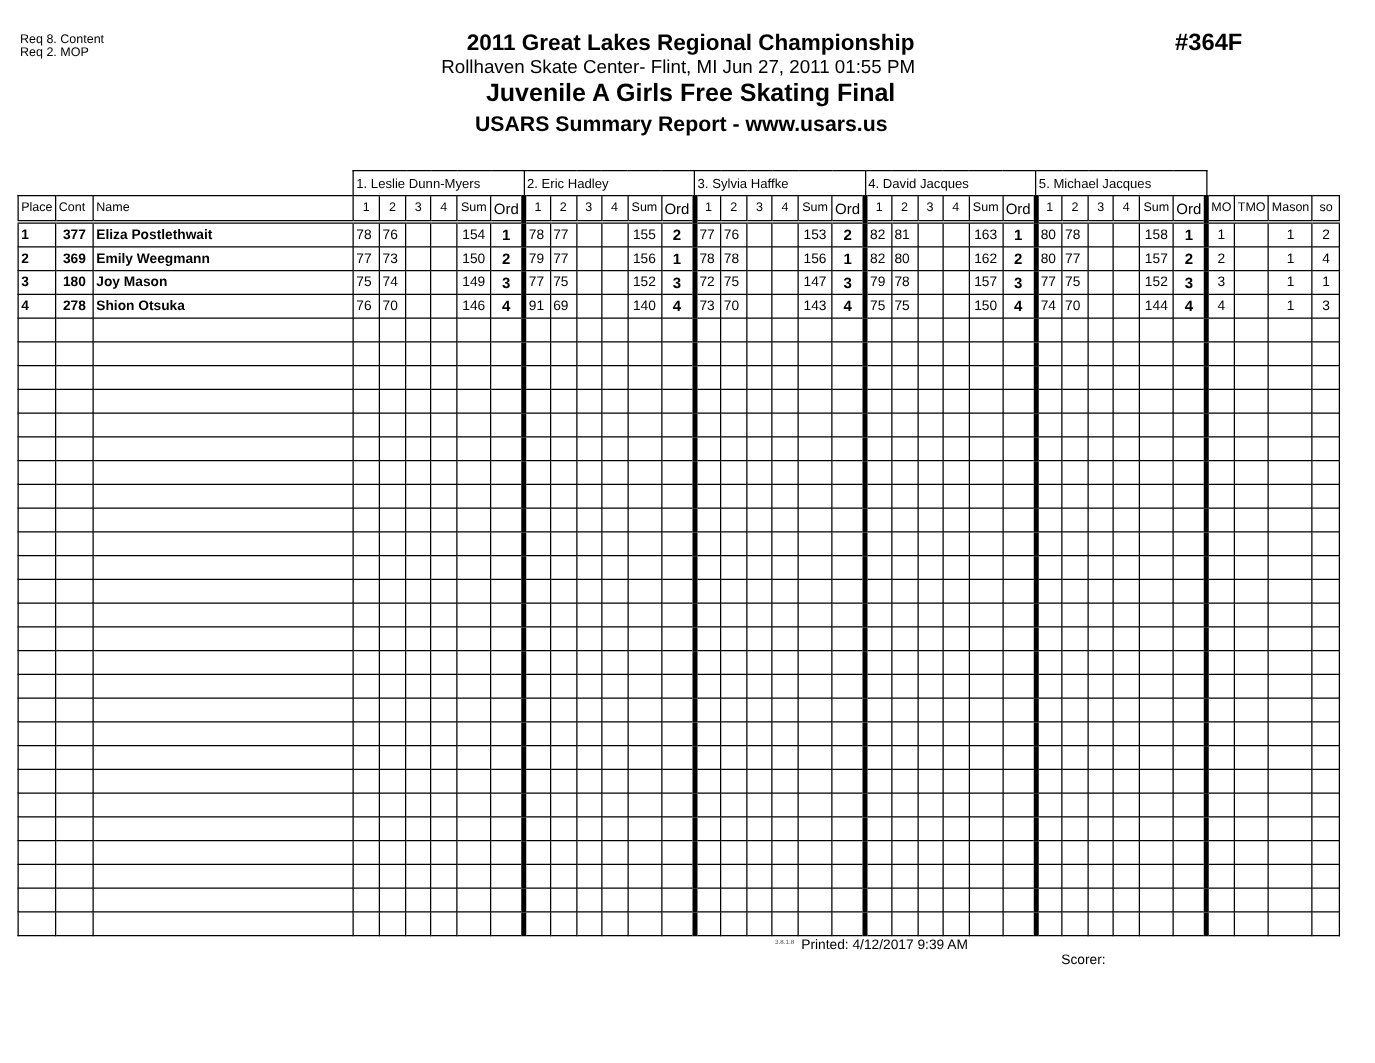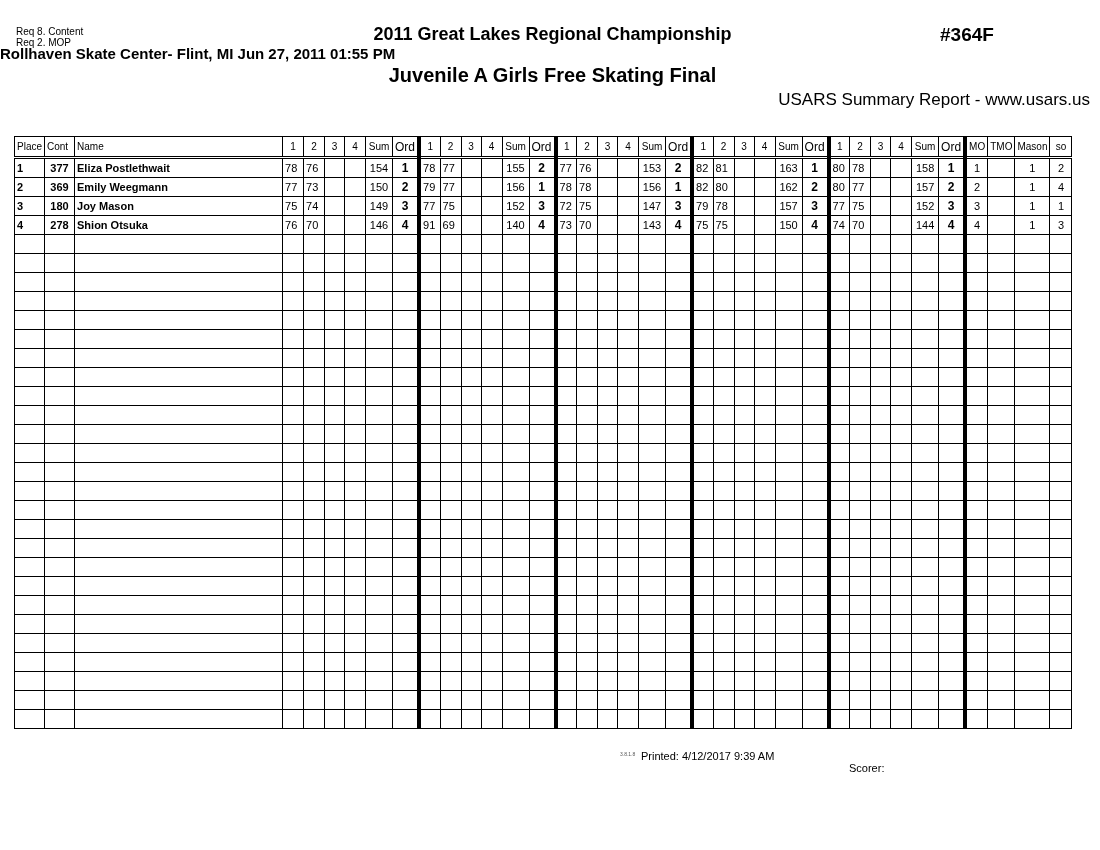--- a/index.html
+++ b/index.html
@@ -1,21 +1,21 @@
 <!DOCTYPE html>
 <html><head>
 <meta charset="utf-8">
 <style>
   html, body { margin:0; padding:0; background:#fff; }
   body { width:1100px; height:850px; position:relative; font-family:"Liberation Sans", sans-serif; color:#000; overflow:hidden; }
   .req { position:absolute; left:16px; top:26px; font-size:10px; line-height:11px; }
   .title1 { position:absolute; left:0; width:1105px; top:24px; text-align:center; font-size:18px; font-weight:bold; }
-  .title2 { position:absolute; left:0; width:1085px; top:45px; font-size:15px;font-weight:bold; }
+  .title2 { position:absolute; left:0; width:1085px; top:45px; text-align:center; font-size:15px; }
   .title3 { position:absolute; left:0; width:1105px; top:64px; text-align:center; font-size:20px; font-weight:bold; }
-  .title4 { position:absolute; left:0; width:1090px; top:90px; text-align:right; font-size:17px; }
+  .title4 { position:absolute; left:0; width:1090px; top:90px; text-align:center; font-size:17px;font-weight:bold; }
   .eventno { position:absolute; left:940px; top:24px; font-size:19px; font-weight:bold; }
 
   table.grid { position:absolute; left:14px; top:136px; border-collapse:collapse; table-layout:fixed; font-size:10px; }
   table.grid td { border:1px solid #000; height:18px; padding:0 2px; white-space:nowrap; overflow:hidden; }
   table.grid tr.judges td { height:19px; font-size:10.5px; }
   table.grid tr.judges td.blank { border:none; }
   table.grid tr.hdr td { font-size:10px; height:19px; border-bottom:3px double #000; }
   table.grid tr.data td { font-size:11px; }
   td.b { font-weight:bold; }
   td.r { text-align:center; }
@@ -72,20 +72,29 @@
       <col style="width: 20px;">
       <col style="width: 21px;">
       <col style="width: 27px;">
       <col style="width: 23px;">
       <col style="width: 21px;">
       <col style="width: 27px;">
       <col style="width: 24px;">
       <col style="width: 22px;">
     </colgroup>
   <tbody id="tbody">
+      <tr class="judges">
+        <td class="blank" colspan="3"></td>
+        <td colspan="6">1.  Leslie Dunn-Myers</td>
+        <td colspan="6">2.  Eric Hadley</td>
+        <td colspan="6">3.  Sylvia  Haffke</td>
+        <td colspan="6">4.  David Jacques</td>
+        <td colspan="6">5.  Michael  Jacques</td>
+        <td class="blank" colspan="4"></td>
+      </tr>
       <tr class="hdr">
         <td>Place</td>
         <td>Cont</td>
         <td>Name</td>
         <td class="c">1</td>
         <td class="c">2</td>
         <td class="c">3</td>
         <td class="c">4</td>
         <td class="c">Sum</td>
         <td class="ord" style="font-size: 9px; font-weight: normal;">Ord</td>

